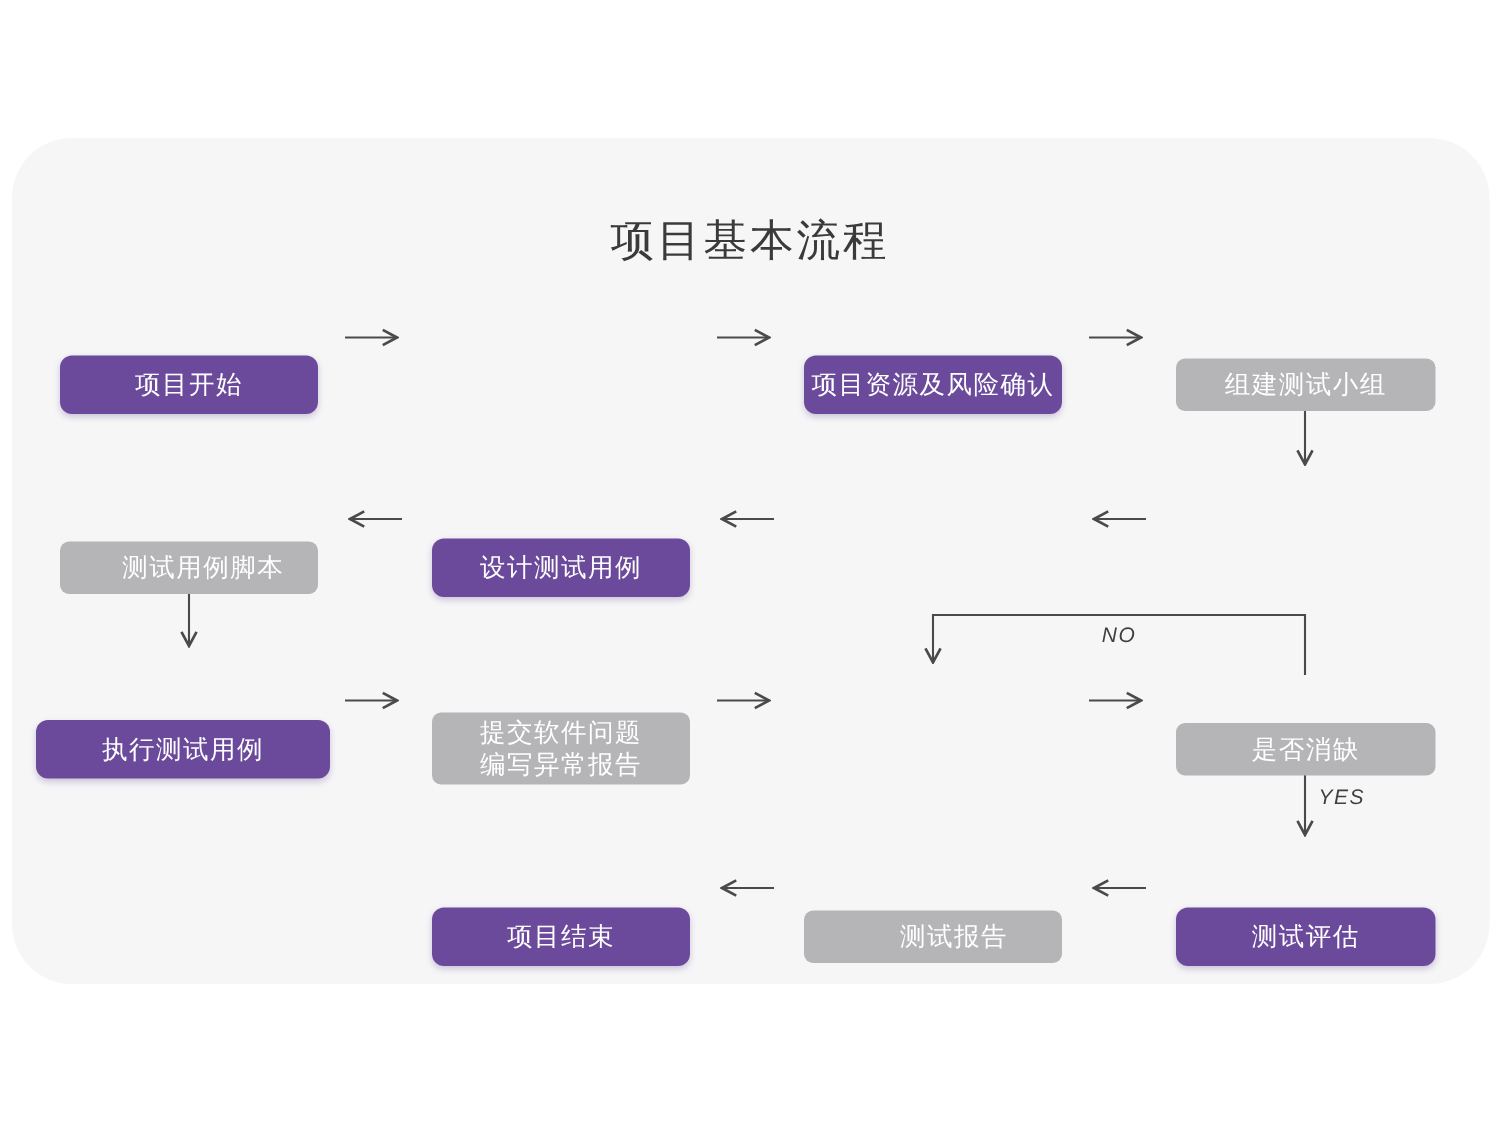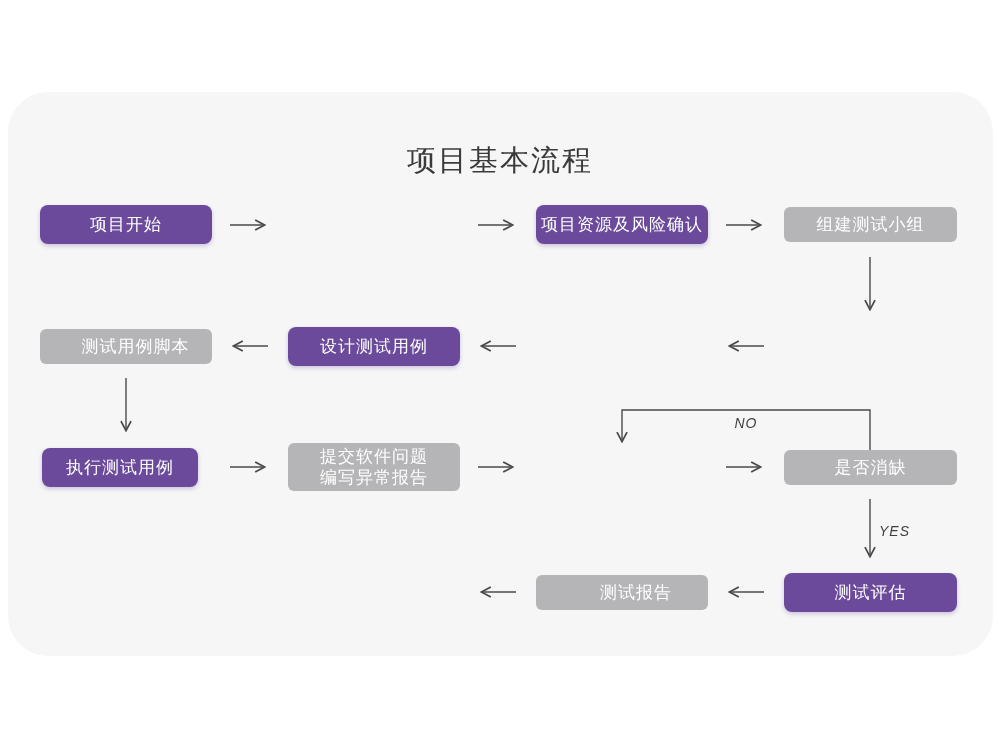--- a/index.html
+++ b/index.html
@@ -8,21 +8,21 @@
   }
   *{margin:0;padding:0;box-sizing:border-box;}
   html,body{background:var(--page-bg);}
   body{font-family:"Liberation Sans","DejaVu Sans",sans-serif;}
   .stage{position:relative;width:1000px;height:750px;background:var(--page-bg);overflow:hidden;}
   .card{position:absolute;left:8px;top:92px;width:985px;height:564px;background:var(--card-bg);border-radius:40px;}
   .title{position:absolute;left:0;top:141px;width:1000px;text-align:center;font-size:29px;
          font-weight:500;color:var(--title-color);letter-spacing:2px;}
   .node{position:absolute;display:flex;align-items:center;justify-content:center;
         font-size:17px;color:var(--node-text);text-align:center;letter-spacing:1px;
-        white-space:pre-line;line-height:21px;}
+        white-space:pre-line;line-height:21px;margin-top:32px;}
   .node.purple{background:var(--purple);height:39px;border-radius:8px;
         box-shadow:0 2px 4px rgba(80,50,130,0.25);}
   .node.gray{background:var(--gray);height:35px;border-radius:6px;}
   svg.connectors{position:absolute;left:0;top:0;width:1000px;height:750px;pointer-events:none;}
   .flow-label{position:absolute;font-size:14px;color:var(--label-color);letter-spacing:1px;font-style:italic;}
   .flow-label.no{left:720px;top:415px;width:52px;text-align:center;}
   .flow-label.yes{left:879px;top:523px;}
 </style>
 </head>
 <body>
@@ -65,23 +65,24 @@
     </g>
   </svg>
 
   <div class="node purple" style="left:40px;top:205px;width:172px;">项目开始</div>
   <div class="node purple" style="left:536px;top:205px;width:172px;">项目资源及风险确认</div>
   <div class="node gray" style="left:784px;top:207px;width:173px;">组建测试小组</div>
 
   <div class="node purple" style="left:288px;top:327px;width:172px;">设计测试用例</div>
   <div class="node gray" style="left:40px;top:329px;width:172px;padding-left:19px;">测试用例脚本</div>
 
-  <div class="node purple" style="left:42px;top:448px;width:156px;">执行测试用例</div>
+  <div class="node purple" style="left:24px;top:448px;width:196px;">执行测试用例</div>
   <div class="node gray" style="left:288px;top:443px;width:172px;height:48px;">提交软件问题
 编写异常报告</div>
   <div class="node gray" style="left:784px;top:450px;width:173px;">是否消缺</div>
 
   <div class="node purple" style="left:784px;top:573px;width:173px;">测试评估</div>
   <div class="node gray" style="left:536px;top:575px;width:172px;padding-left:28px;">测试报告</div>
+  <div class="node purple" style="left:288px;top:573px;width:172px;">项目结束</div>
 
   <div class="flow-label no">NO</div>
   <div class="flow-label yes">YES</div>
 </div>
 
 </body></html>

